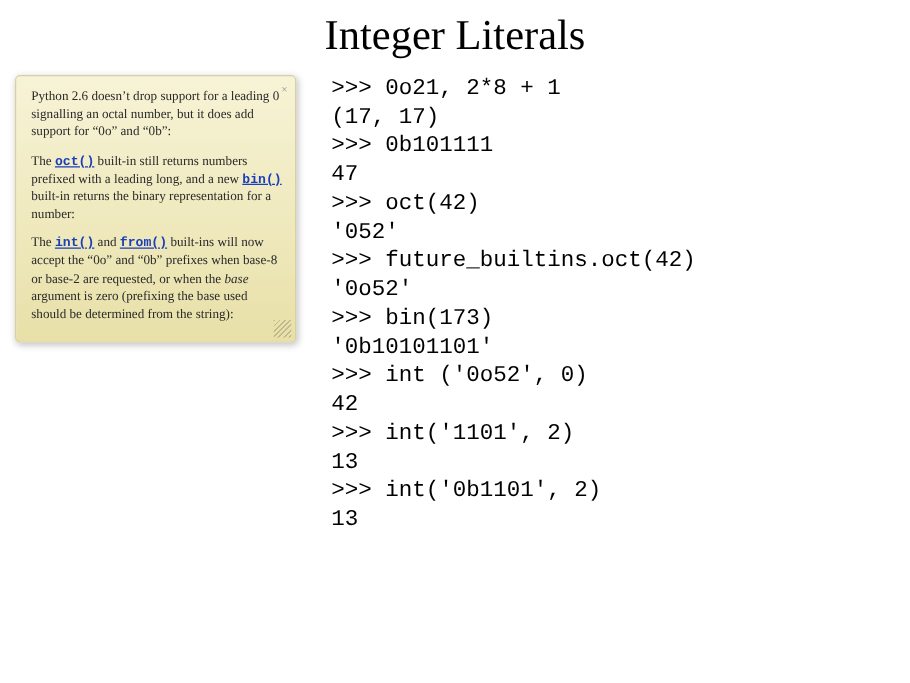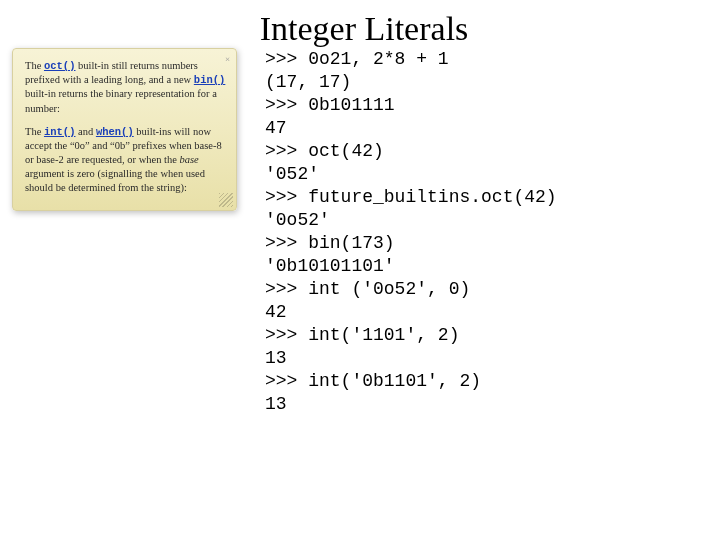--- a/index.html
+++ b/index.html
@@ -11,20 +11,21 @@
     position: relative;
     overflow: hidden;
   }
   .title {
     text-align: center;
     font-size: 34px;
     font-weight: normal;
     font-family: Georgia, serif;
     color: #000;
     margin-top: 10px;
+    margin-bottom: 12px;
   }
   .content-wrap {
     display: flex;
     align-items: flex-start;
     padding: 0 12px;
   }
   .note {
     width: 225px;
     background: linear-gradient(to bottom, #f7f3d6 0%, #f0eac0 50%, #e8e0a8 100%);
     border: 1px solid #d8d0a0;
@@ -71,25 +72,26 @@
 </style>
 </head>
 <body>
 
 <h1 class="title">Integer Literals</h1>
 
 <div class="content-wrap">
 
   <div class="note">
     <span class="note-close">×</span>
+    <p>Python 2.6 doesn’t drop support for a leading 0 signalling an octal number, but it does add support for “0o” and “0b”:</p>
     <p>
       <span>The </span><a class="fn">oct()</a><span> built-in still returns numbers prefixed with a leading long, and a new </span><a class="fn">bin()</a><span> built-in returns the binary representation for a number:</span>
     </p>
     <p>
-      <span>The </span><a class="fn">int()</a><span> and </span><a class="fn">when()</a><span> built-ins will now accept the “0o” and “0b” prefixes when base-8 or base-2 are requested, or when the </span><em>base</em><span> argument is zero (signalling the when used should be determined from the string):</span>
+      <span>The </span><a class="fn">int()</a><span> and </span><a class="fn">from()</a><span> built-ins will now accept the “0o” and “0b” prefixes when base-8 or base-2 are requested, or when the </span><em>base</em><span> argument is zero (prefixing the base used should be determined from the string):</span>
     </p>
   </div>
 
   <div class="code">&gt;&gt;&gt; 0o21, 2*8 + 1
 (17, 17)
 &gt;&gt;&gt; 0b101111
 47
 &gt;&gt;&gt; oct(42)
 '052'
 &gt;&gt;&gt; future_builtins.oct(42)

